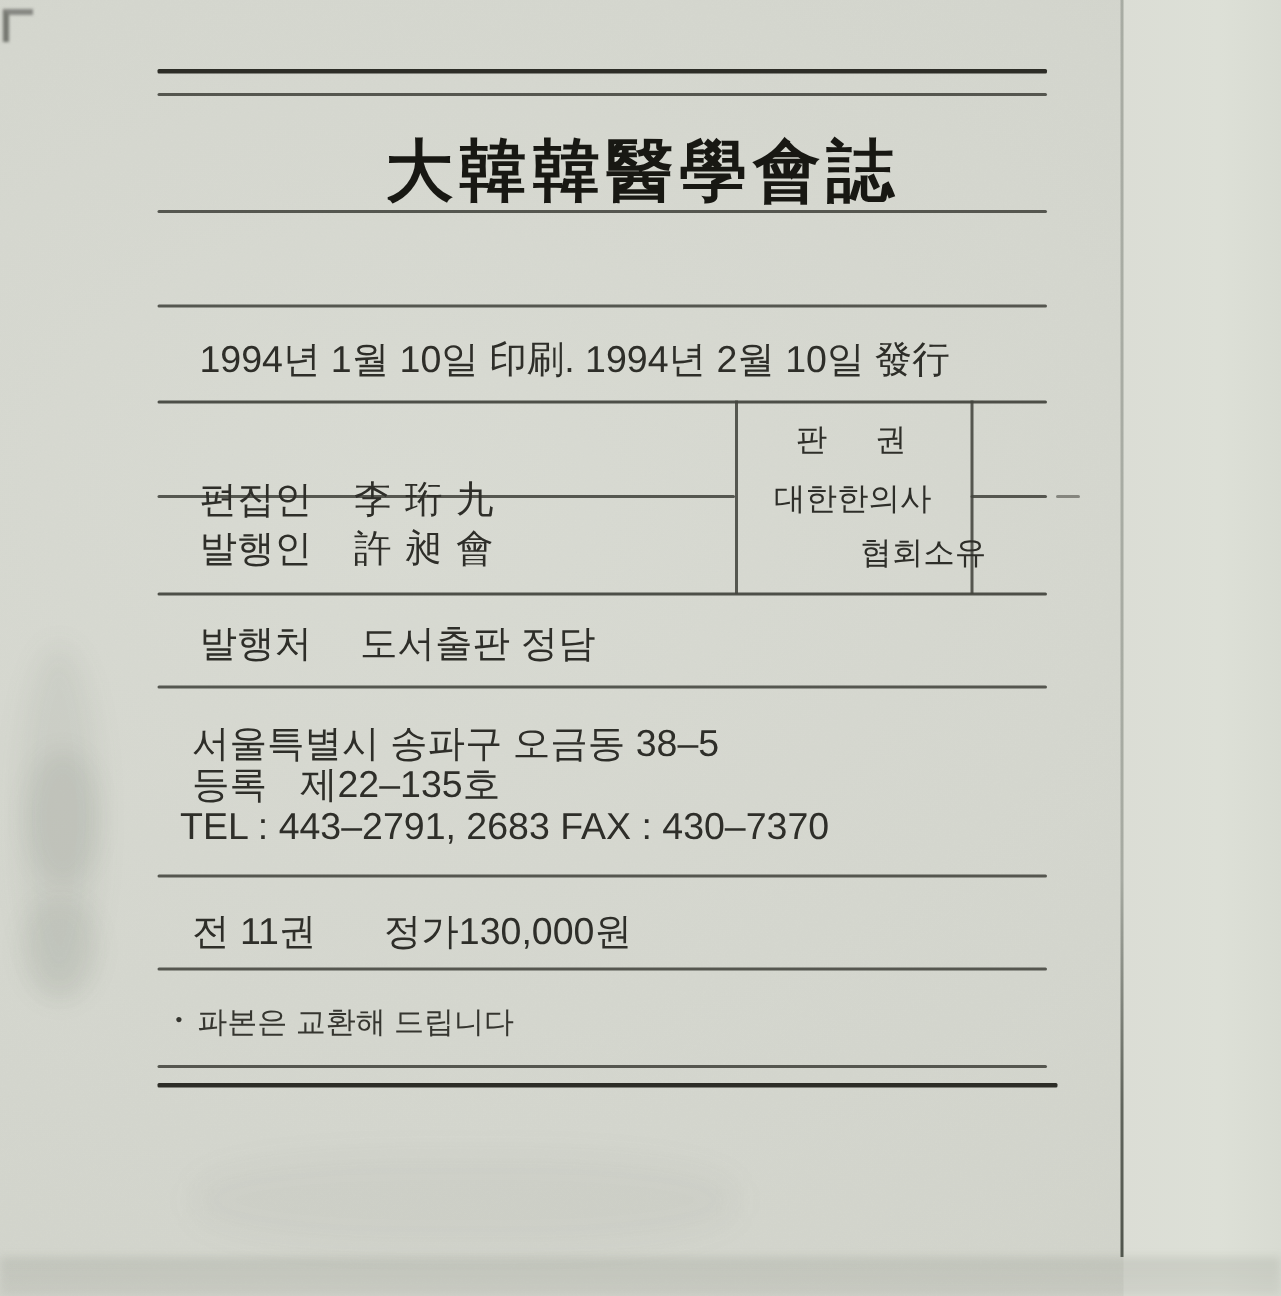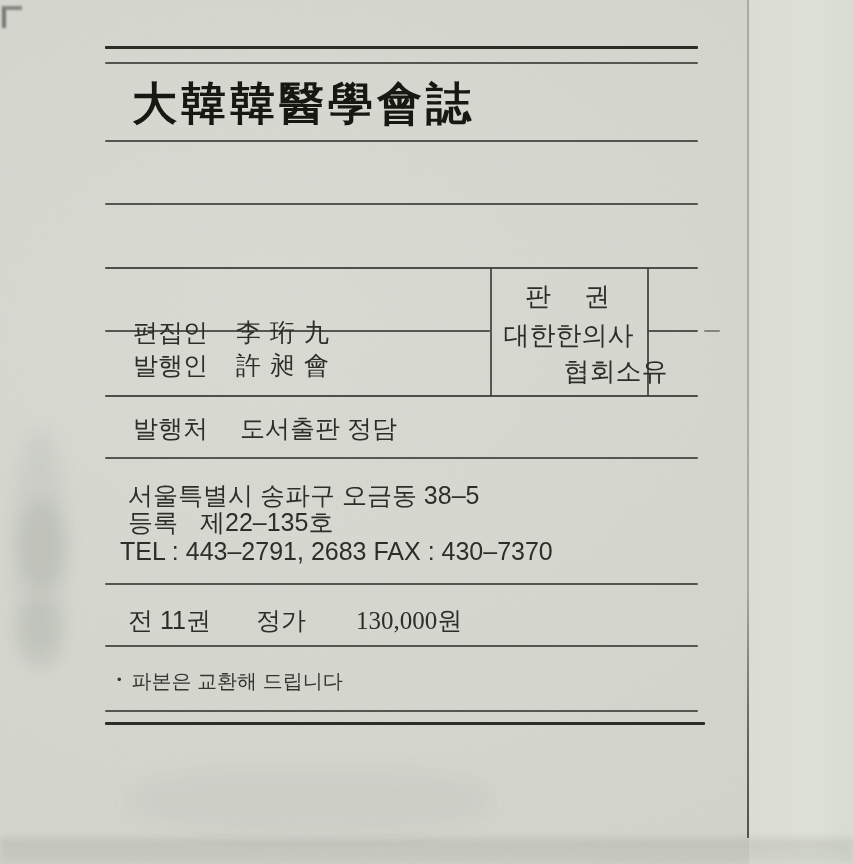--- a/index.html
+++ b/index.html
@@ -16,32 +16,32 @@
     background:linear-gradient(90deg,#dbddd5 0%,#dde0d7 60%,#d8dbd2 100%);}
   .edge-line{position:absolute;top:0;left:747px;width:2px;height:838px;
     background:linear-gradient(180deg,rgba(104,110,101,.40) 0%,rgba(104,110,101,.42) 70%,rgba(58,63,55,.75) 88%,rgba(58,63,55,.85) 100%);}
   
   .rule{position:absolute;left:105px;width:593px;background:#43443d;height:1.6px;opacity:.88;border-radius:1px;}
   .rule.thick{background:#24241e;height:3.2px;opacity:.95;}
   .rule.semi{height:2px;background:#3a3b34;}
   
   .vline{position:absolute;top:267px;width:1.6px;height:129px;background:#43443d;opacity:.88;}
   .txt{position:absolute;white-space:nowrap;}
-  .title{left:105px;top:74px;width:593px;text-align:left;transform:translateX(27px);
+  .title{left:105px;top:84px;width:593px;text-align:center;transform:translateX(27px);
     font-size:45px;font-weight:bold;letter-spacing:4px;color:#181813;}
   .body-lg{font-size:25px;color:#2e2e29;}
   .row{display:flex;align-items:baseline;}
   .name{letter-spacing:9px;}
-  .boxtxt{left:490px;width:157px;text-align:center;font-size:26px;color:#2e2e29;}
+  .boxtxt{left:490px;width:157px;text-align:center;font-size:21px;color:#2e2e29;}
   .wordsp{letter-spacing:2px;word-spacing:22px;}
   .gap28{margin-left:28px;}
   .gap30{margin-left:32px;}
   .gap22{margin-left:22px;}
   .gap45{margin-left:45px;}
-  .gap50{margin-left:50px;font-family:Liberation Serif, serif;}
+  .gap50{}
   .footnote{font-size:20px;color:#35352f;}
   .bullet{font-size:13px;position:relative;top:-4px;margin-right:10px;}
   
   .smudge{position:absolute;border-radius:50%;pointer-events:none;}
   .s1{left:12px;top:430px;width:55px;height:230px;background:rgba(75,85,75,.07);filter:blur(9px);}
   .s2{left:18px;top:500px;width:48px;height:90px;background:rgba(70,80,70,.08);filter:blur(7px);}
   .s3{left:14px;top:598px;width:52px;height:70px;background:rgba(70,80,70,.07);filter:blur(7px);}
   .s4{left:130px;top:770px;width:360px;height:60px;background:rgba(95,102,92,.05);filter:blur(10px);border-radius:40%;}
   .corner-mark{position:absolute;left:2px;top:6px;width:16px;height:18px;
     border-left:4px solid rgba(40,42,38,.55);border-top:4px solid rgba(40,42,38,.45);filter:blur(1px);}
@@ -85,20 +85,21 @@
   <div class="rule" style="top:583px;"></div>
   <div class="rule" style="top:645px;"></div>
   <div class="rule" style="top:710px;"></div>
   <div class="rule thick" style="top:722px;width:600px;"></div>
 
   <div class="vline" style="left:490px;"></div>
   <div class="vline" style="left:647px;"></div>
 
   <div class="txt title">大韓韓醫學會誌</div>
 
+  <div class="txt body-lg" style="left:133px;top:223px;">1994년 1월 10일 印刷. 1994년 2월 10일 發行</div>
 
   <div class="txt body-lg row" style="left:133px;top:284px;margin-top:32px;">
     <span>편집인</span>
     <span class="name gap28">李珩九</span>
   </div>
 
   <div class="txt body-lg row" style="left:133px;top:349px;">
     <span>발행인</span>
     <span class="name gap28">許昶會</span>
   </div>

